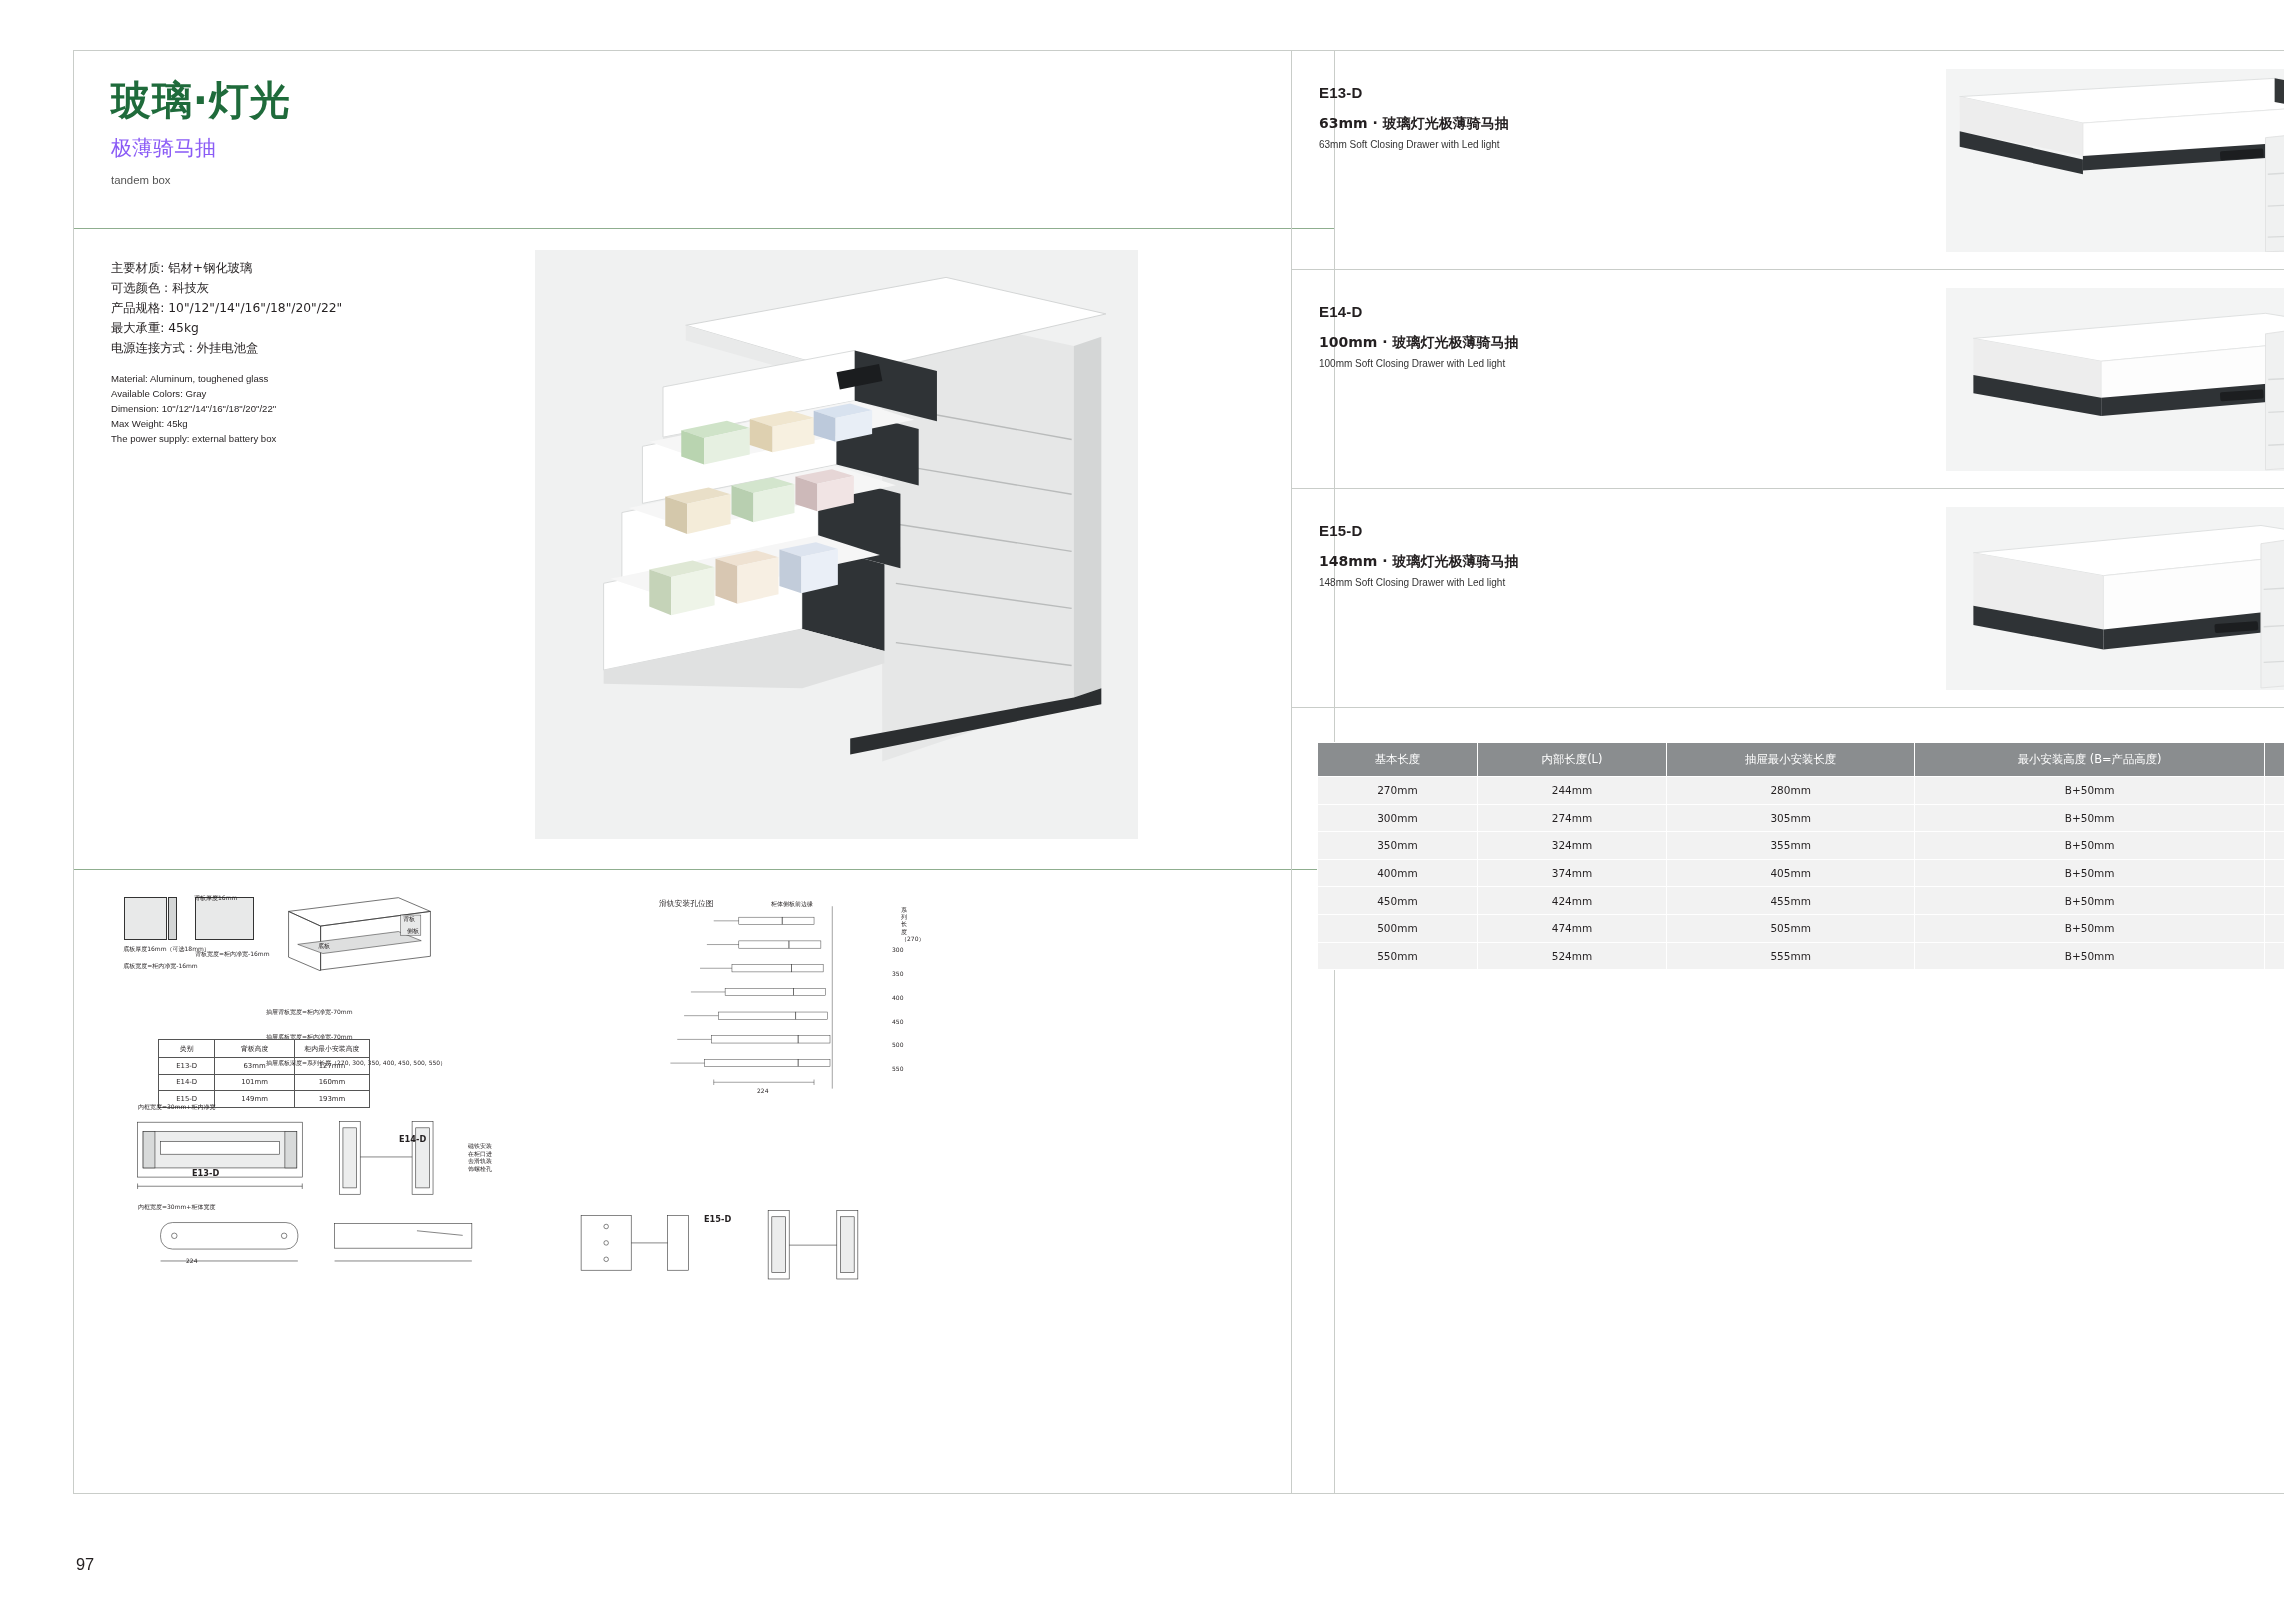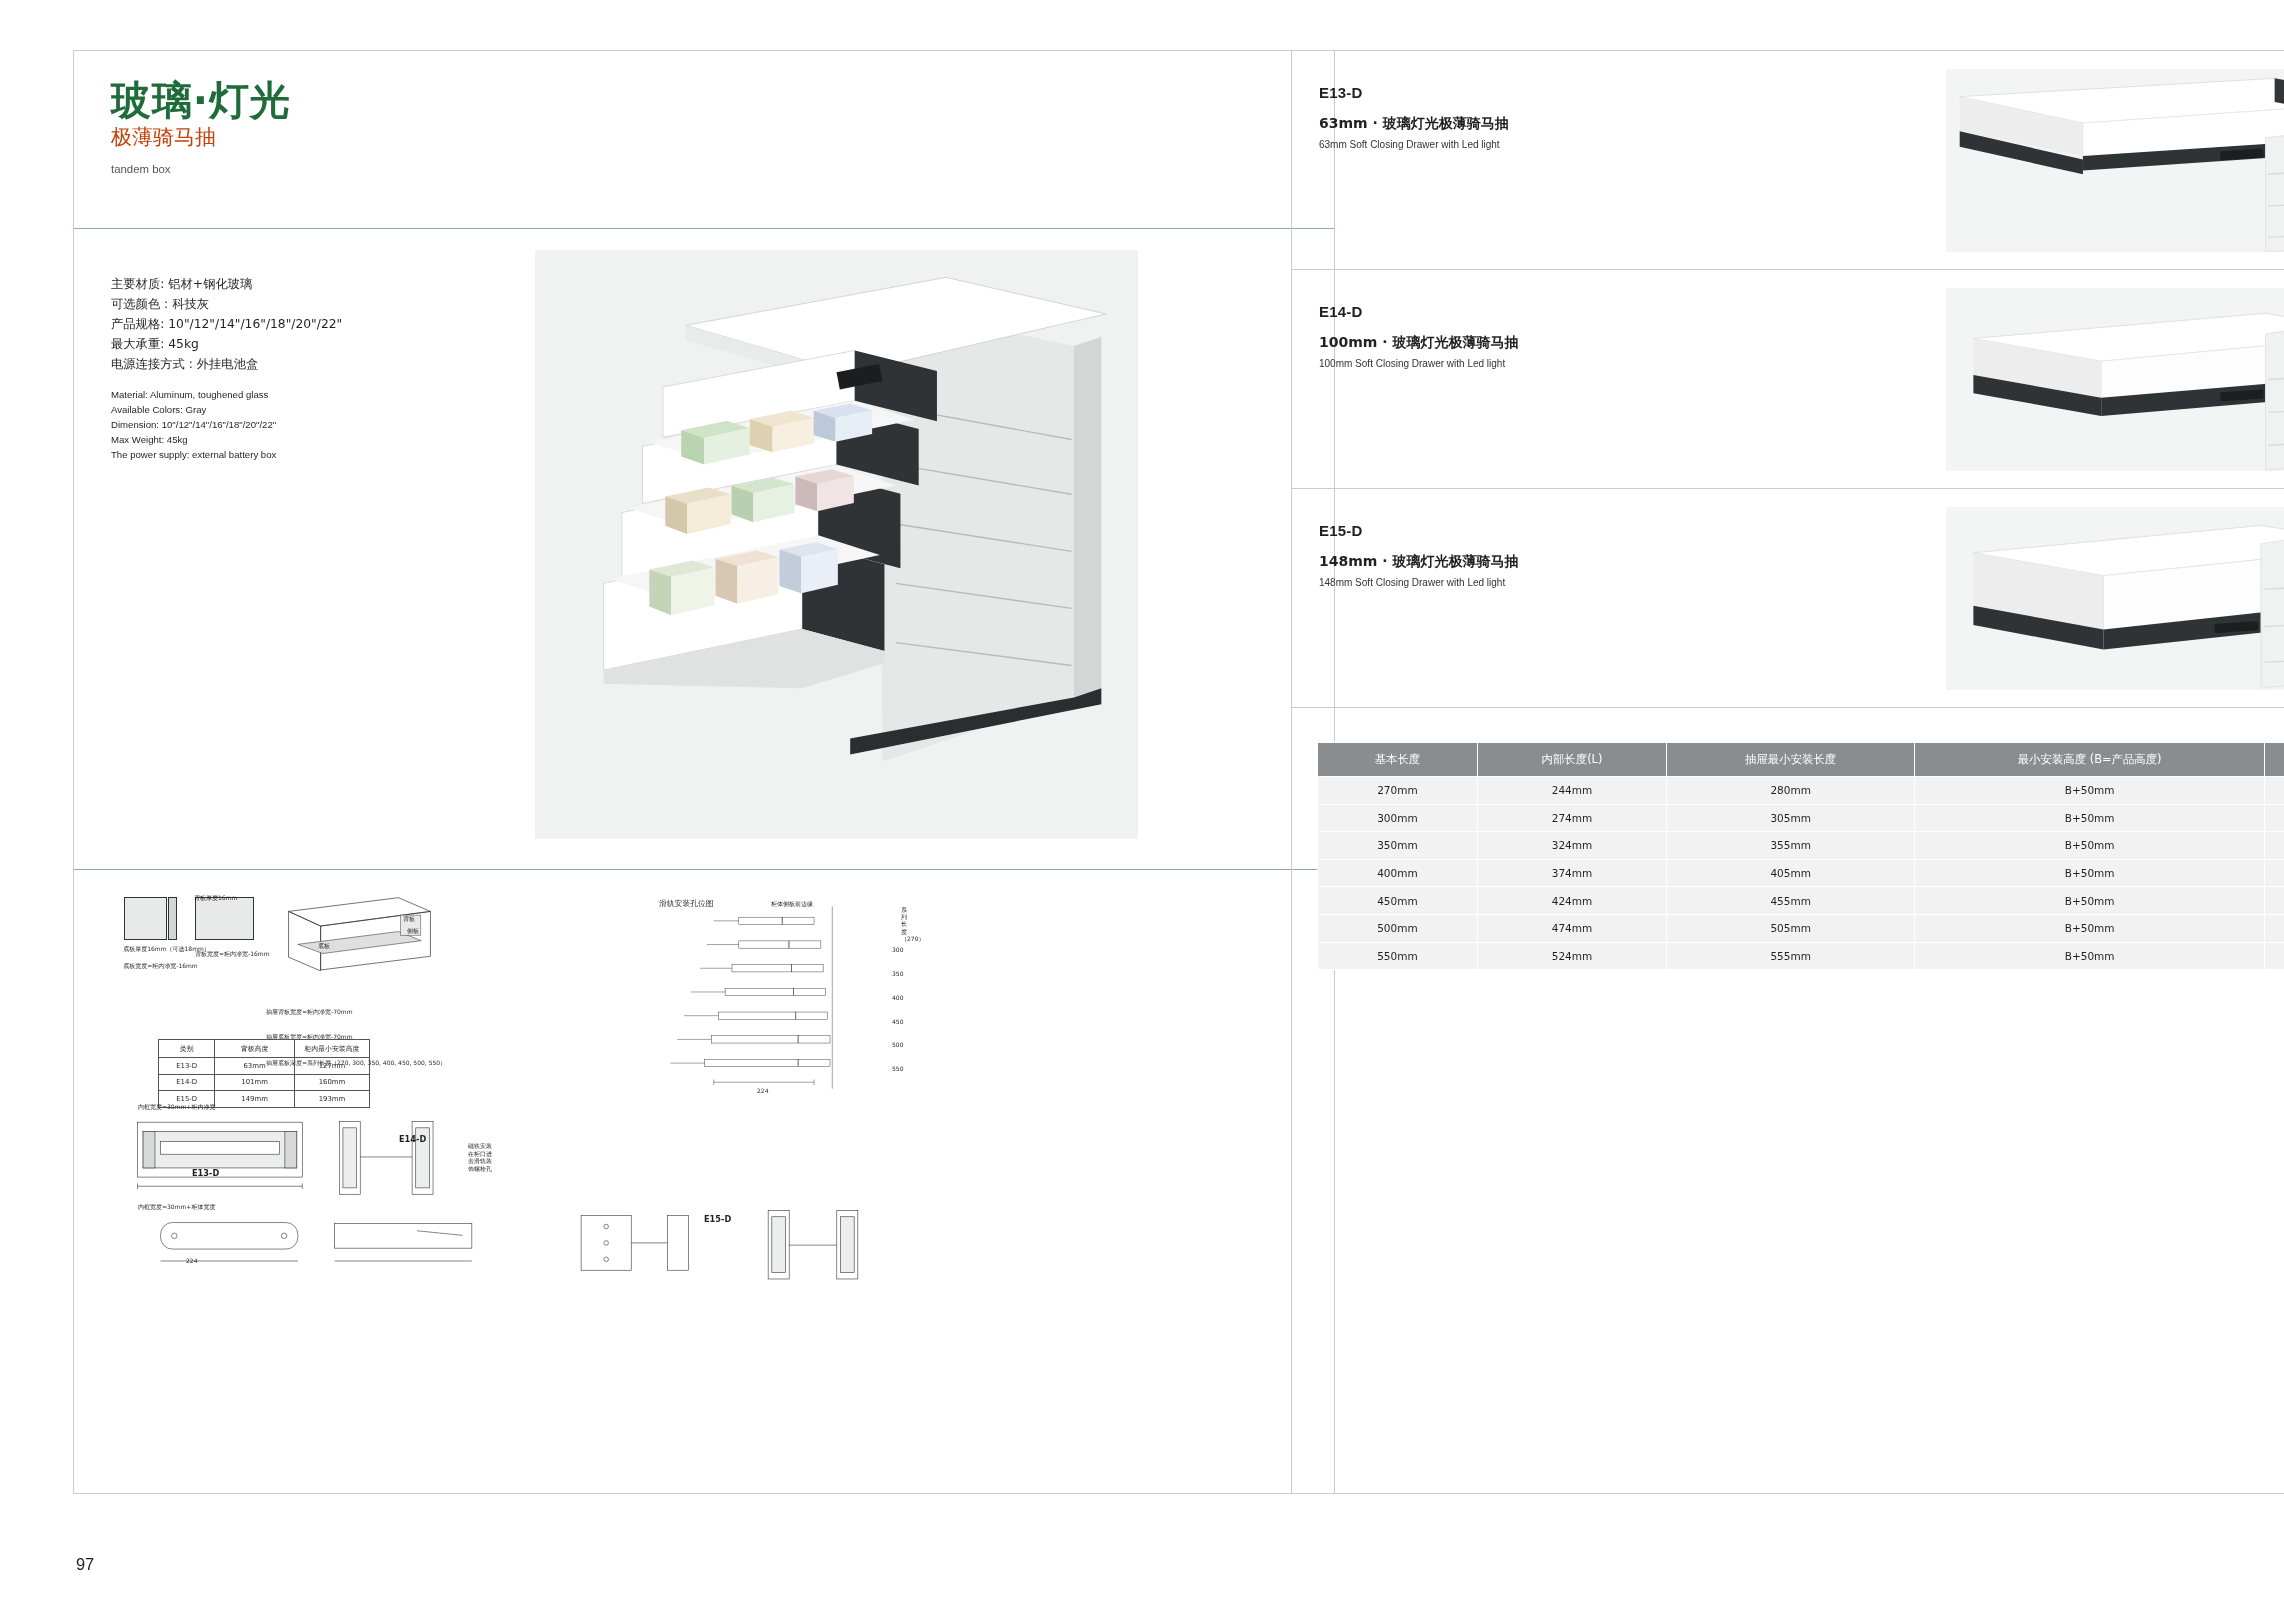--- a/index.html
+++ b/index.html
@@ -6,25 +6,25 @@
   body{width:2482px;height:1618px;font-family:"Liberation Sans",sans-serif;color:#231f20;overflow:hidden;}
   .spread{position:relative;width:2482px;height:1618px;display:flex;}
   .page{position:relative;box-sizing:border-box;}
   .page-left{width:1241px;height:1618px;padding:50px 73px 0 73px;}
   .page-right{width:1241px;height:1618px;padding:50px 73px 0 50px;}
 
   
   .lp-frame{position:relative;width:1262px;height:1444px;border:0.9px solid #c9cdc9;box-sizing:border-box;}
   .lp-title-zone{padding:27px 0 0 37px;height:178px;box-sizing:border-box;border-bottom:0.9px solid #8fae8f;}
   .title-cn{font-size:40px;font-weight:bold;color:#1f6b3b;letter-spacing:0.9px;line-height:1.1;margin:0;font-family:"DejaVu Sans",sans-serif;}
-  .title-sub{font-size:21px;color:#c2410c;margin-top:1px;font-family:Liberation Mono, monospace;}
+  .title-sub{font-size:21px;color:#8b5cf6;margin-top:12px;font-family:Liberation Mono, monospace;}
   .title-en{font-size:11.4px;color:#555;margin-top:12px;font-family:"Liberation Sans",sans-serif;}
 
   .lp-mid{position:relative;height:640px;border-bottom:0.9px solid #8fae8f;}
-  .specs{position:absolute;left:37px;top:46px;width:365px;}
+  .specs{position:absolute;left:37px;top:30px;width:365px;}
   .specs .cn-line{font-size:12.3px;line-height:1.62;color:#231f20;font-family:"DejaVu Sans",sans-serif;}
   .specs .en-block{margin-top:13.7px;}
   .specs .en-line{font-size:9.6px;line-height:1.55;color:#231f20;}
 
   .hero-img{position:absolute;left:461px;top:20.6px;width:603px;height:589px;background:#f0f1f1;overflow:hidden;}
 
   .lp-install{position:relative;height:625px;}
   .install-hdr{padding:21px 0 0 37px;}
   .install-cn{font-size:15.5px;font-weight:bold;font-family:"DejaVu Sans",sans-serif;display:inline-block;vertical-align:middle;}
   .install-en{font-size:11px;display:inline-block;margin-left:8.2px;vertical-align:middle;color:#333;}

